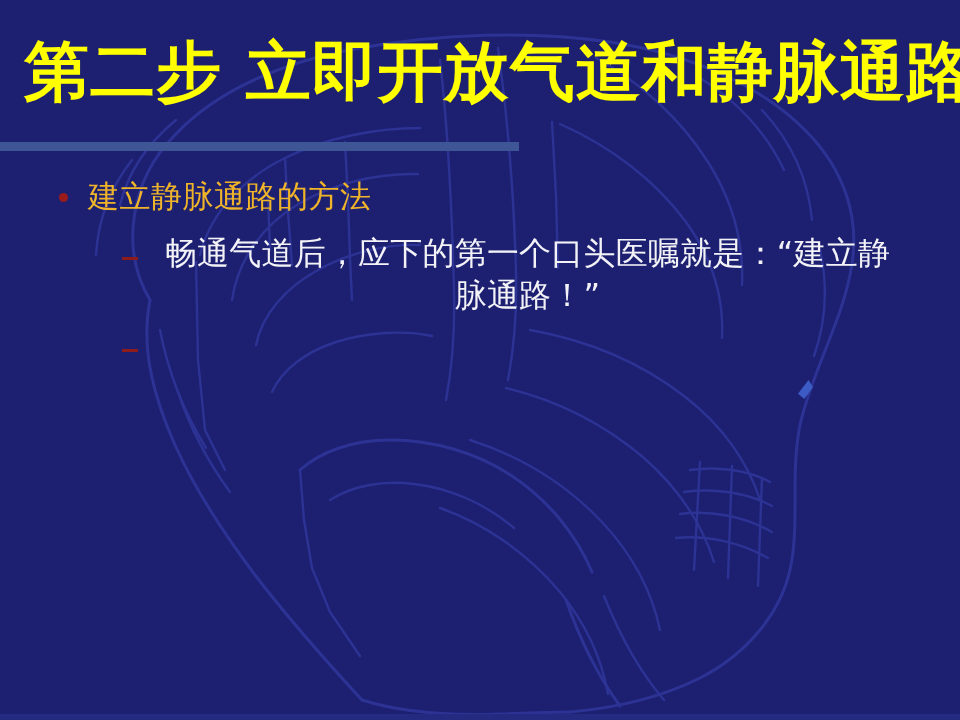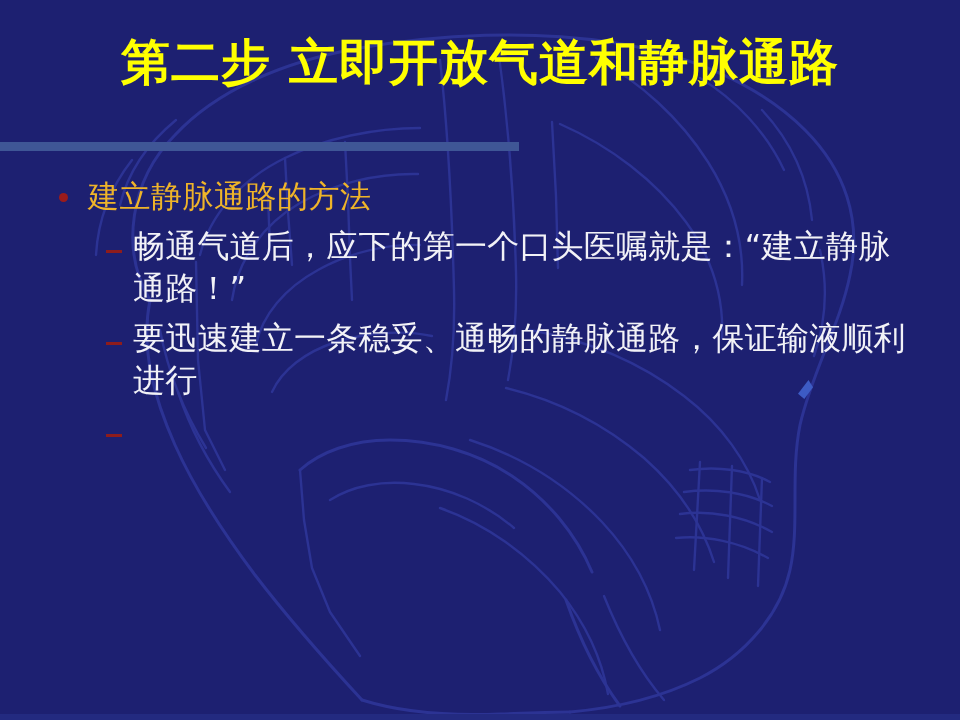--- a/index.html
+++ b/index.html
@@ -71,21 +71,21 @@
     left: 0;
     top: 36px;
     width: 960px;
     z-index: 2;
   }
   #slide-title {
     margin: 0;
     padding: 0 24px;
     text-align: center;
     color: #ffff00;
-    font-size: 49px;
+    font-size: 65px;
     font-weight: bold;
     line-height: 1.12;
     letter-spacing: 1px;
     white-space: nowrap;
     font-family: "DejaVu Sans", "Liberation Sans", sans-serif;
   }
   #title-rule {
     position: absolute;
     left: 0;
     top: 142px;
@@ -116,22 +116,23 @@
     background: #9b1b1b;
   }
   .lvl1-text {
     color: #efb429;
     font-size: 31px;
     line-height: 1.32;
     font-weight: normal;
     letter-spacing: 0.5px;
   }
   .lvl2-list {
-    margin: 0;
+    margin: 16px;
     padding: 0;
+    text-align: center;
   }
   .lvl2-item {
     position: relative;
     padding-left: 133px;
     padding-right: 38px;
     margin-top: 9px;
   }
   .lvl2-bullet {
     position: absolute;
     left: 106px;
@@ -219,24 +220,20 @@
       <span class="lvl1-text">建立静脉通路的方法</span>
     </div>
 
     <div class="lvl2-list">
 
       <div class="lvl2-item">
         <span class="lvl2-bullet"></span>
         <span class="lvl2-text">畅通气道后，应下的第一个口头医嘱就是：“建立静脉通路！”</span>
       </div>
 
-      <div class="lvl2-item">
-        <span class="lvl2-bullet"></span>
-        <span class="lvl2-text">要迅速建立一条稳妥、通畅的静脉通路，保证输液顺利进行</span>
-      </div>
 
       <div class="lvl2-item">
         <span class="lvl2-bullet"></span>
       </div>
 
     </div>
   </div>
 
 </div>
 

